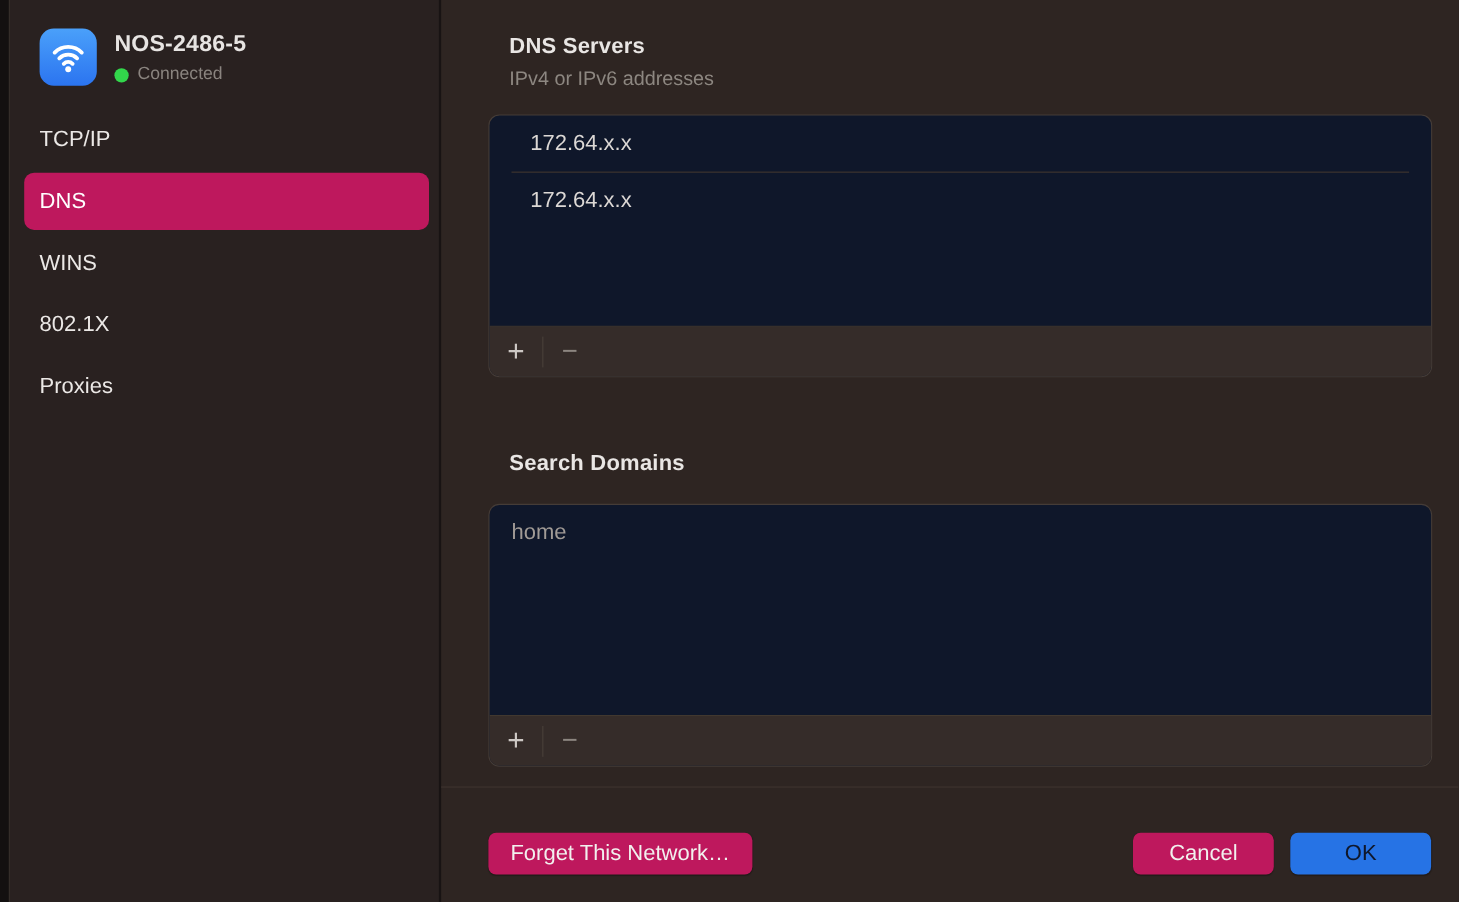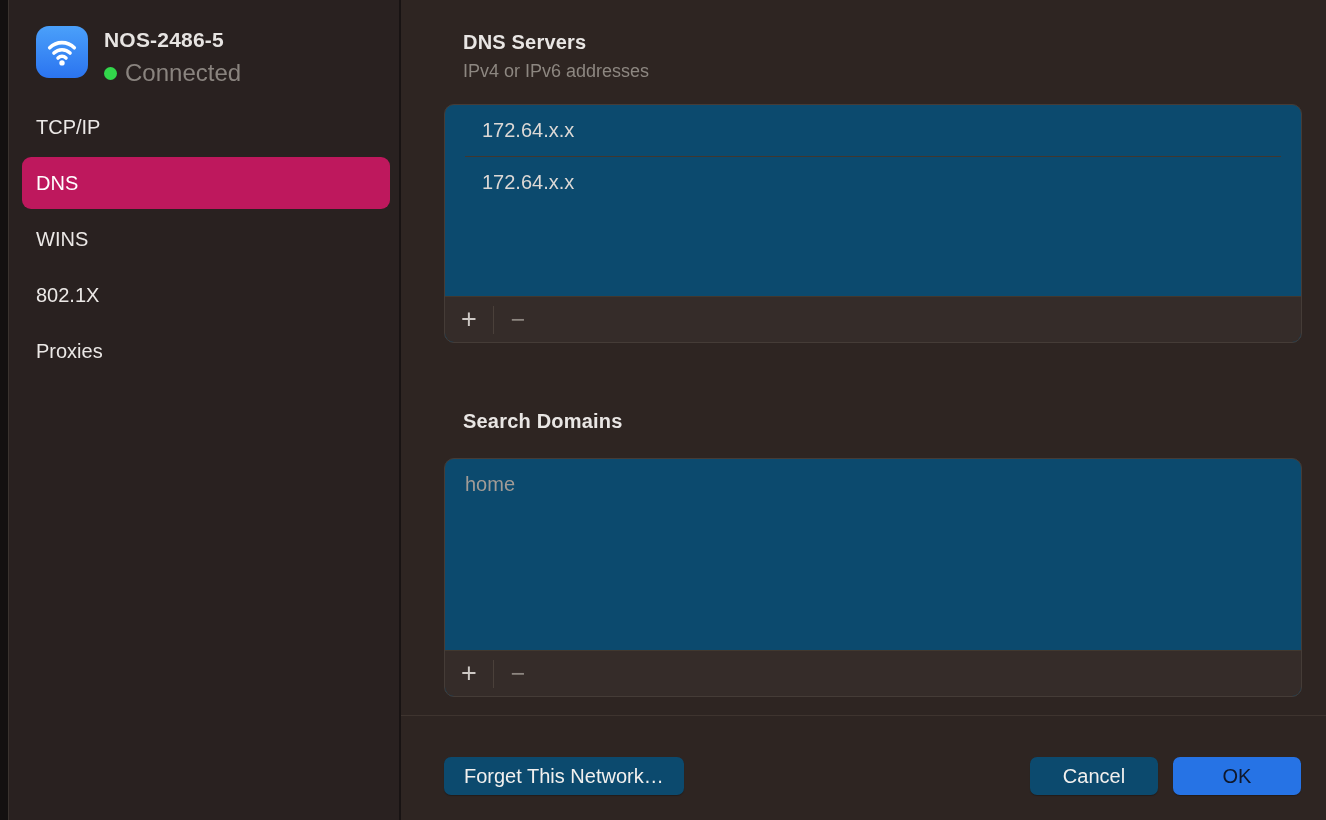--- a/index.html
+++ b/index.html
@@ -40,21 +40,21 @@
   .conn-name {
     font-size: 21px; font-weight: 600; color: #e7e4e2; letter-spacing: .2px;
   }
   .conn-status {
     margin-top: 7px; display: flex; align-items: center;
   }
   .status-dot {
     width: 13px; height: 13px; border-radius: 50%;
     background: #32d74b; margin-right: 8px; flex: 0 0 auto;
   }
-  .status-label { font-size: 24px; color: #8a847f; text-align: right; }
+  .status-label { font-size: 16px; color: #8a847f; text-align: right; }
 
   .side-list { position: absolute; left: 0; top: 101px; width: 100%; }
   .side-item {
     height: 52px; margin: 0 9px 4px 13px;
     border-radius: 9px; display: flex; align-items: center;
     padding-left: 14px; font-size: 20px; color: #ebe8e6;
     cursor: default;
   }
   .side-item.selected { background: #be185d; color: #ffffff; }
 
@@ -68,21 +68,21 @@
   .section-sub {
     position: absolute; left: 62px;
     font-size: 18px; color: #8d8781;
   }
   .title-dns { top: 31px; }
   .sub-dns { top: 61px; }
   .title-domains { top: 410px; }
 
   .listbox {
     position: absolute; left: 43px; width: 858px; height: 239px;
-    background: #0c4a6e;
+    background: #0f172a;
     border: 1px solid #453c37; border-radius: 10px;
   }
   .box-dns { top: 104px; }
   .box-domains { top: 458px; }
 
   .listbox .rows { position: absolute; top: 0; left: 0; right: 0; }
   .list-row {
     height: 51px; display: flex; align-items: center;
     font-size: 20px; color: #dcd8d5;
   }
@@ -114,21 +114,21 @@
 
   
   .btn {
     position: absolute; top: 757px; height: 38px;
     border: none; border-radius: 7px;
     font-family: inherit; font-size: 20px;
     display: flex; align-items: center; justify-content: center;
     box-shadow: 0 1px 1px rgba(0,0,0,.25);
     cursor: default;
   }
-  .btn-gray { background: #0c4a6e; color: #f2f0ee; }
+  .btn-gray { background: #be185d; color: #f2f0ee; }
   .btn-forget { left: 43px; padding: 0 20px; }
   .btn-cancel { right: 168px; width: 128px; }
   .btn-ok { right: 25px; width: 128px; background: #2673e5; color: #0f172a; text-align: center; }
 </style>
 </head>
 <body>
 
 <div class="desktop-edge"></div>
 
 <aside class="sidebar">

